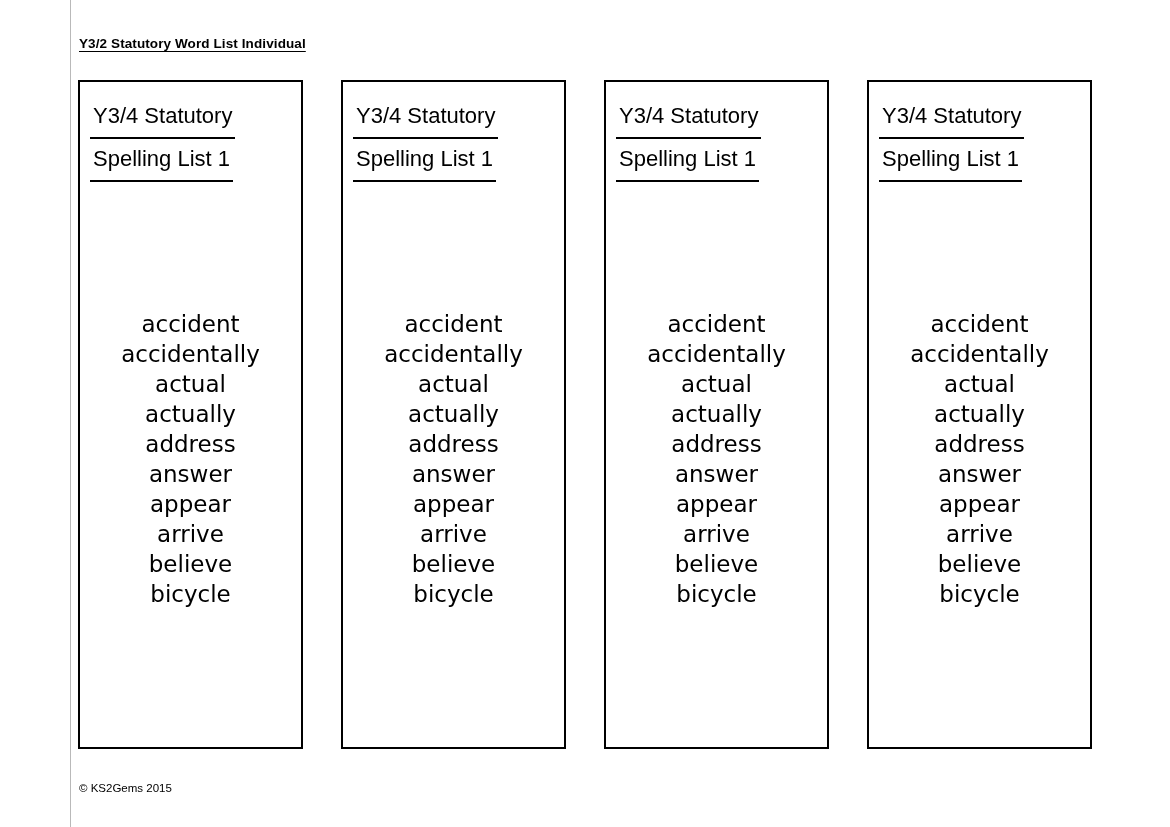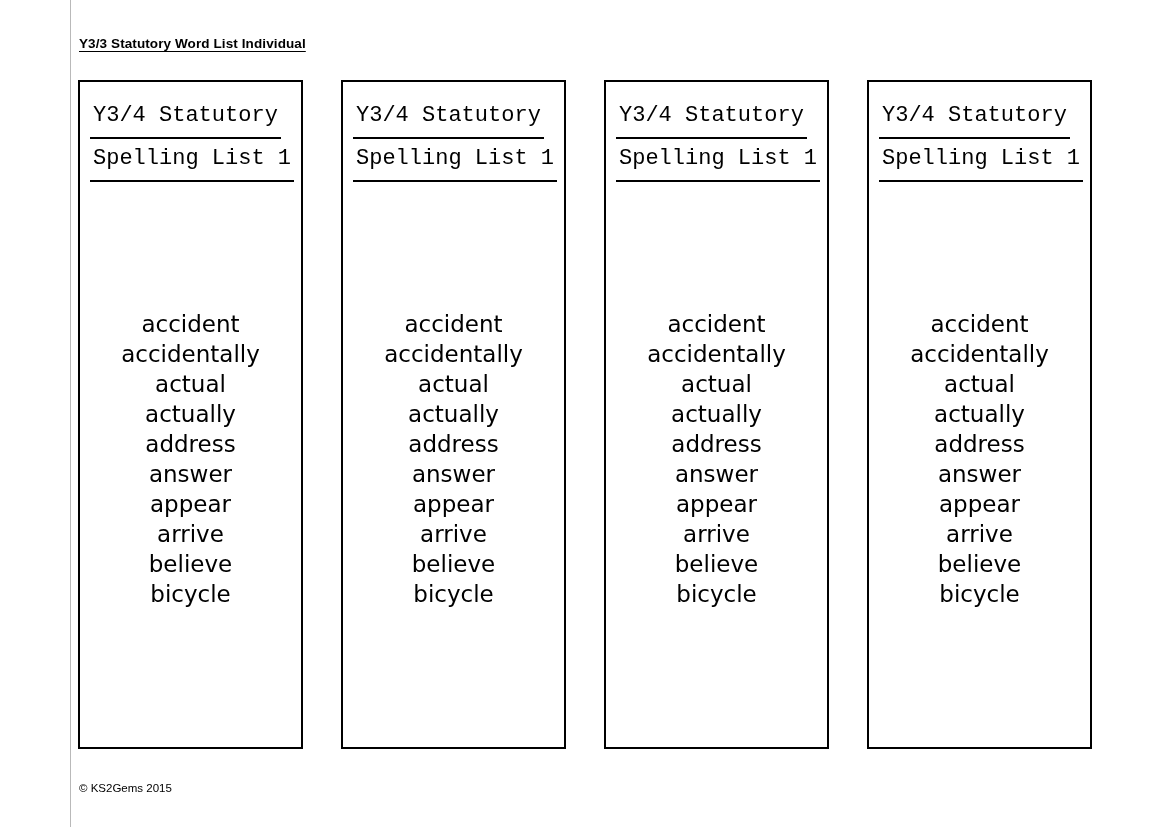--- a/index.html
+++ b/index.html
@@ -60,37 +60,37 @@
     box-sizing: border-box;
     border: 2px solid #000000;
     background: #ffffff;
     padding: 14px 6px 10px 6px;
     display: flex;
     flex-direction: column;
   }
 
   
   .card-title {
-    font-family: Liberation Mono, monospace;
+    font-family: Liberation Sans, sans-serif;
     font-size: 22px;
     line-height: 40px;
     color: #000000;
     font-weight: 400;
     text-align: left;
     padding-left: 4px;
   }
   .card-title .title-line {
     display: block;
     white-space: nowrap;
   }
   .card-title .title-line-1 {
     text-align: left;
   }
   .card-title .title-line-2 {
-    text-align: center;
+    text-align: left;
     padding-right: 4px;
   }
   .card-title .title-ink {
     display: inline-block;
     border-bottom: 2px solid #000000;
     padding: 0 3px 1px 3px;
   }
 
   
   .word-list {
@@ -119,21 +119,21 @@
     font-size: 11.5px;
     color: #000000;
     white-space: nowrap;
   }
 </style>
 </head>
 <body>
 
 <div class="margin-guide"></div>
 
-<div class="doc-header">Y3/3 Statutory Word List Individual</div>
+<div class="doc-header">Y3/2 Statutory Word List Individual</div>
 
 <div class="cards-row">
 
   <div class="card">
     <div class="card-title">
       <span class="title-line title-line-1"><span class="title-ink">Y3/4 Statutory</span></span>
       <span class="title-line title-line-2"><span class="title-ink">Spelling List 1</span></span>
     </div>
     <div class="word-list">
       <div class="word">accident</div>

